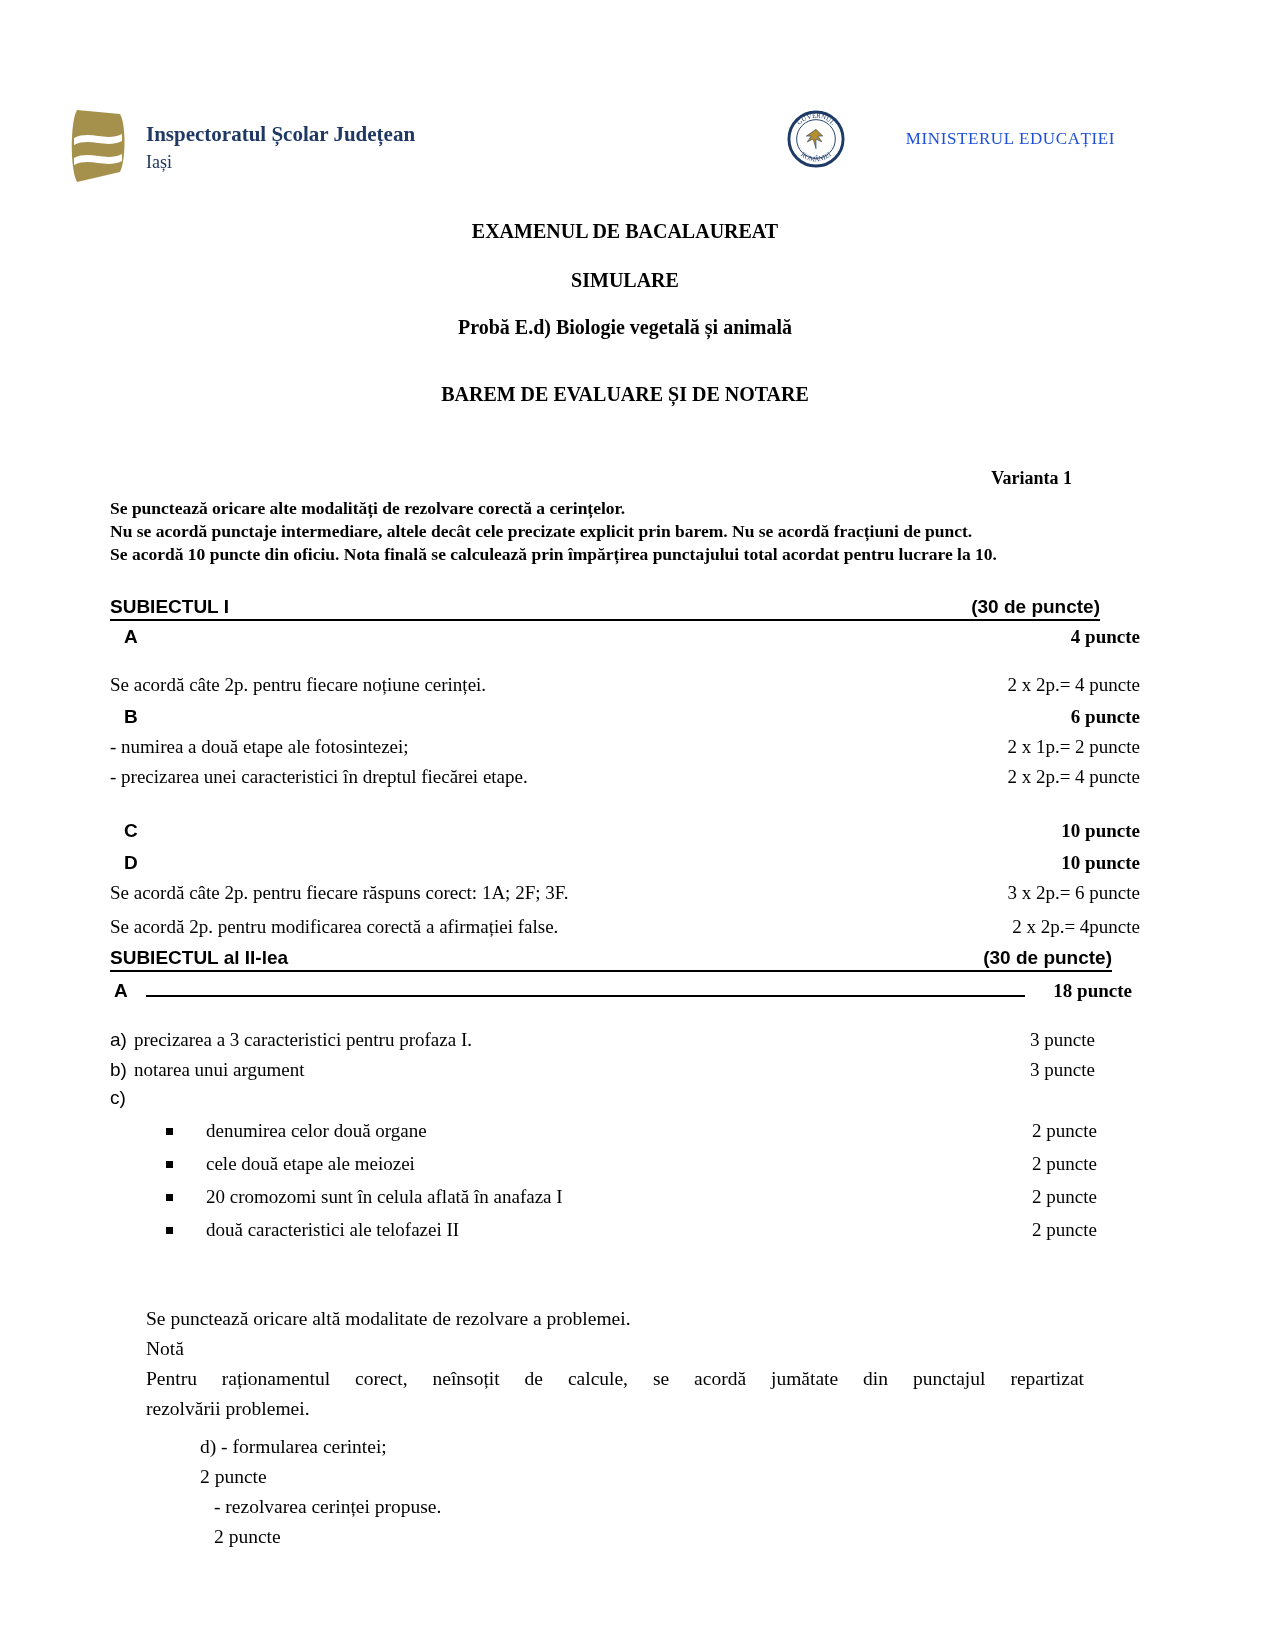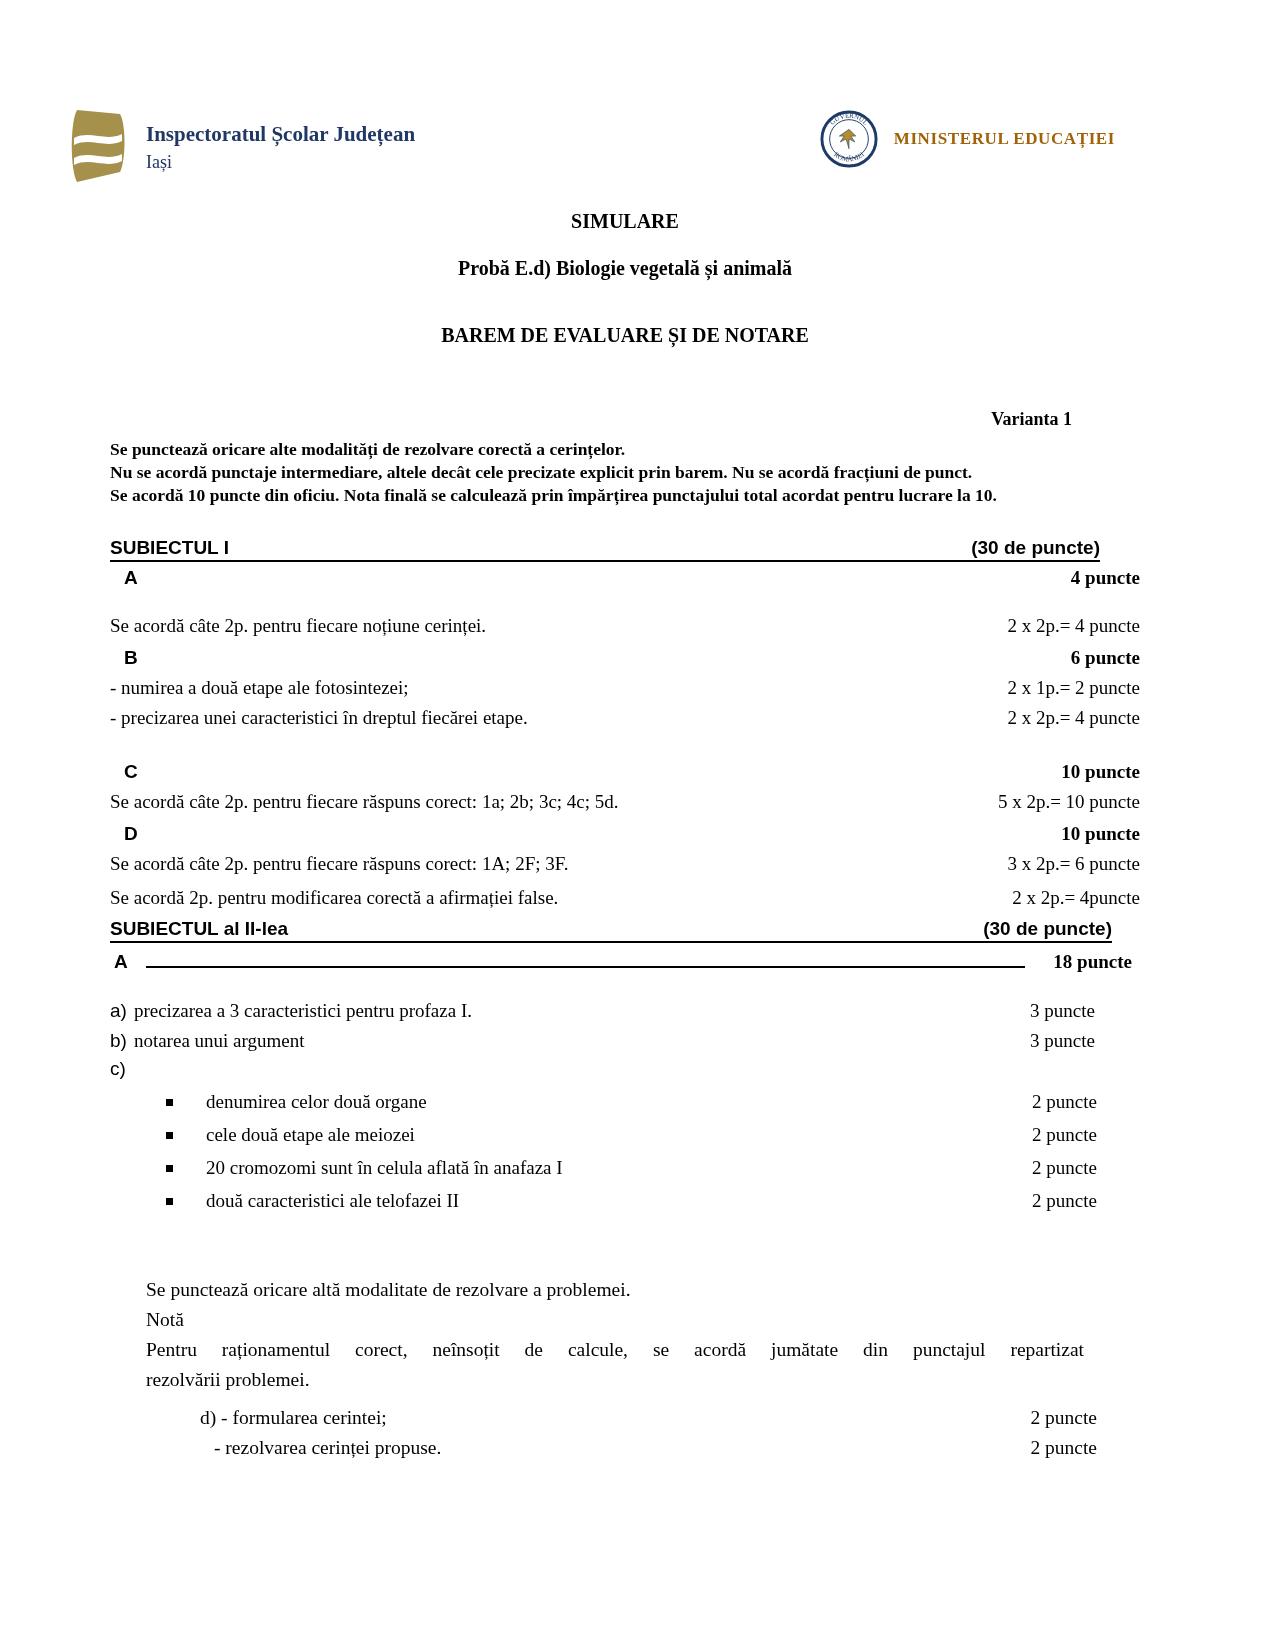--- a/index.html
+++ b/index.html
@@ -9,21 +9,21 @@
     font-family:"Liberation Serif", serif; color:#000; position:relative; overflow:hidden;
   }
 
   
   .header { display:flex; justify-content:space-between; align-items:flex-start; padding:108px 160px 0 70px; }
   .org-left { display:flex; gap:20px; align-items:flex-start; }
   .org-left-text { padding-top:14px; }
   .org-name { font-size:21px; font-weight:bold; color:#203864; }
   .org-city { font-size:18px; color:#203864; margin-top:5px; }
   .org-right { display:flex; gap:16px; align-items:center; padding-top:2px; }
-  .ministry-name { font-size:17px; color:#a16207; letter-spacing:.6px; font-weight:700; }
+  .ministry-name { font-size:17px; color:#1d4ed8; letter-spacing:.6px; font-weight:400;margin-left:45px; }
 
   
   .content { padding:0 135px 0 110px; }
 
   .title { text-align:center; font-weight:bold; font-size:20px; }
   .t1 { margin-top:36px; }
   .t2 { margin-top:26px; }
   .t3 { margin-top:24px; }
   .t4 { margin-top:44px; }
 
@@ -54,21 +54,21 @@
   .item-left { display:flex; align-items:baseline; }
   .item-label { font-family:"Liberation Sans", sans-serif; font-size:19px; margin-right:7px; }
   .pad45 { padding-right:45px; }
   .pad43 { padding-right:43px; }
 
   .bullet-row { padding-left:56px; margin-top:9px; }
   .bullet-sq { width:7px; height:7px; background:#000; margin-right:33px; align-self:center; flex:0 0 auto; }
 
   .note { margin-top:62px; padding-left:36px; font-size:19.5px; line-height:30px; }
   .note-just { text-align:justify; text-align-last:justify; padding-right:56px; }
-  .d-row { display:flex; justify-content:space-between; align-items:baseline; font-size:19.5px; line-height:30px; }
+  .d-row { display:flex; justify-content:space-between; align-items:baseline; font-size:19.5px; line-height:30px;flex-direction:column; }
   .d1 { padding-left:54px; margin-top:8px; }
   .d2 { padding-left:68px; }
 </style>
 </head>
 <body>
 
 <div class="page">
 
   <header class="header">
     <div class="org-left">
@@ -97,20 +97,21 @@
           <textPath href="#arcBot" startOffset="50%" text-anchor="middle">ROMÂNIEI</textPath>
         </text>
         <path d="M30 20 l7 7 -5 0 4 6 -6 -3 0 10 -3 -10 -6 3 4 -6 -5 0 z" fill="#b38f2f" stroke="#1e3a66" stroke-width="0.6"></path>
       </svg>
       <div class="ministry-name">MINISTERUL EDUCAȚIEI</div>
     </div>
   </header>
 
   <main class="content">
 
+    <div class="title t1">EXAMENUL DE BACALAUREAT</div>
     <div class="title t2">SIMULARE</div>
     <div class="title t3">Probă E.d)  Biologie vegetală și animală</div>
     <div class="title t4">BAREM DE EVALUARE ȘI  DE NOTARE</div>
 
     <div class="varianta">Varianta 1</div>
 
     <div class="notice">
       <p>Se punctează oricare alte modalități de rezolvare corectă a cerințelor.</p>
       <p>Nu se acordă punctaje intermediare, altele decât cele precizate explicit prin barem. Nu se acordă fracțiuni de punct.</p>
       <p>Se acordă 10 puncte din oficiu. Nota finală se calculează prin împărțirea punctajului total acordat pentru lucrare la 10.</p>
@@ -137,24 +138,20 @@
       <span>- numirea a două etape ale fotosintezei;</span>
       <span>2 x 1p.= 2 puncte</span>
     </div>
     <div class="row mt6">
       <span>- precizarea unei caracteristici în dreptul fiecărei etape.</span>
       <span>2 x 2p.= 4 puncte</span>
     </div>
     <div class="row mt30">
       <span class="letter">C</span>
       <span class="pts-b">10 puncte</span>
-    </div>
-    <div class="row mt6">
-      <span>Se acordă câte 2p. pentru fiecare răspuns corect: 1a; 2b; 3c; 4c; 5d.</span>
-      <span>5 x 2p.= 10 puncte</span>
     </div>
     <div class="row mt8">
       <span class="letter">D</span>
       <span class="pts-b">10 puncte</span>
     </div>
     <div class="row mt6">
       <span>Se acordă câte 2p. pentru fiecare răspuns corect: 1A; 2F; 3F.</span>
       <span>3 x 2p.= 6 puncte</span>
     </div>
     <div class="row mt10">

